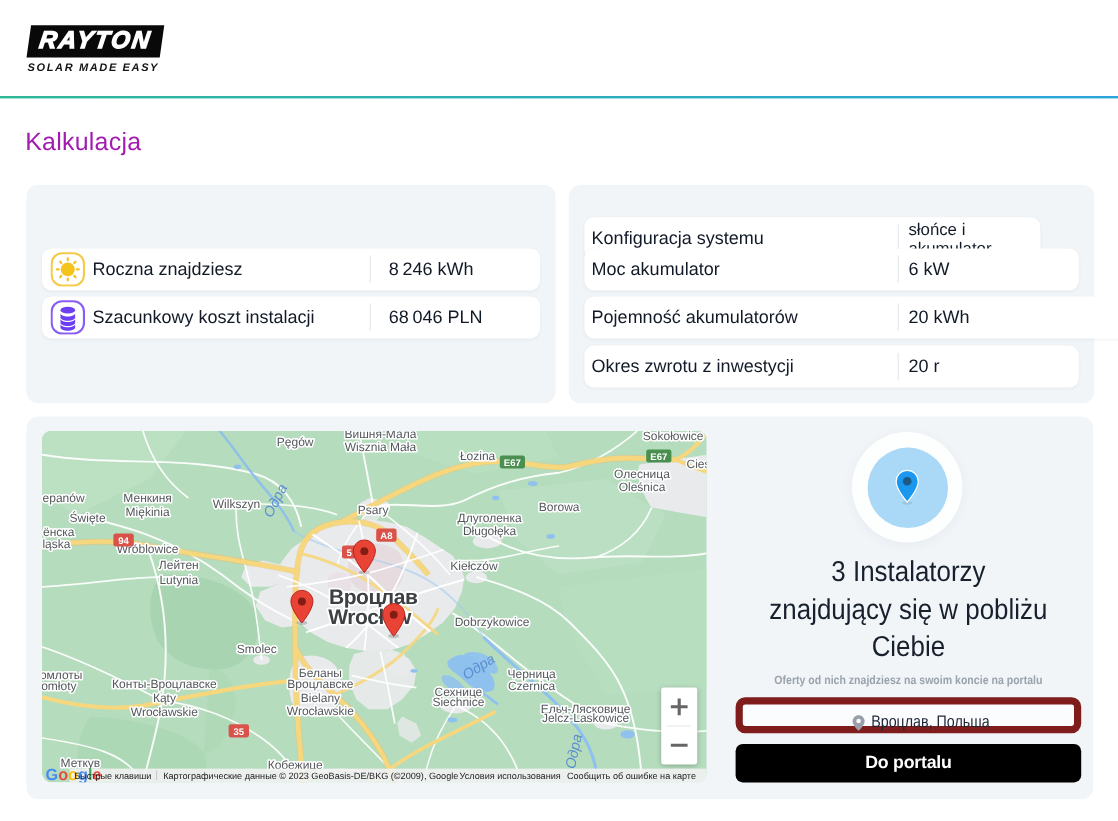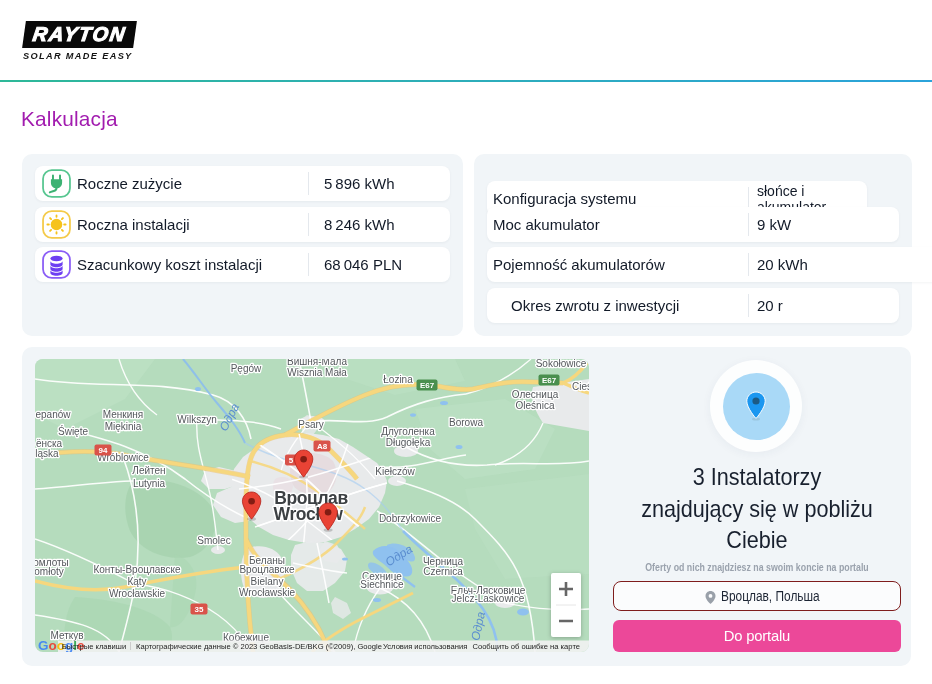--- a/index.html
+++ b/index.html
@@ -22,55 +22,44 @@
 .row .lb{font-size:15px;color:#121a28;margin-left:6px}
 .row .dv{position:absolute;top:6px;bottom:6px;width:1px;background:#e4e8ed}
 .row .vl{position:absolute;font-size:15px;font-weight:500;color:#121a28}
 
 #map{position:absolute;left:13px;top:12px;width:554px;height:293px;border-radius:8px;overflow:hidden}
 
 .halo{position:absolute;left:688px;top:13px;width:92px;height:92px;border-radius:50%;background:#fdfefe;box-shadow:0 2px 10px rgba(40,60,90,.05)}
 .bluec{position:absolute;left:700.5px;top:25.5px;width:67px;height:67px;border-radius:50%;background:#a9d9f7;display:flex;align-items:center;justify-content:center}
 .h2{position:absolute;left:585px;top:114px;width:300px;text-align:center;font-size:24px;line-height:31.5px;color:#18202e;font-weight:400;transform:scaleX(.9);transform-origin:50% 50%}
 .note{position:absolute;left:585px;top:215px;width:300px;text-align:center;font-size:10px;font-weight:600;color:#9aa2ad;transform:scaleX(.88);transform-origin:50% 50%}
-.inputbx{position:absolute;left:591px;top:234px;width:288px;height:30px;background:#fbfcfd;border:1px solid #7f1d1d;border-radius:8px}
+.inputbx{position:absolute;left:591px;top:234px;width:288px;height:30px;background:#fbfcfd;border:6px solid #7f1d1d;border-radius:8px}
 .inputbx svg{position:absolute;left:90px;top:7.5px}
 .inputbx .tx{position:absolute;left:107px;top:5.5px;font-size:14px;color:#1d2534;transform:scaleX(.85);transform-origin:0 0;white-space:nowrap}
-.btn{position:absolute;left:591px;top:272.5px;width:288px;height:32px;background:#ec4899;border-radius:6px;color:#fff;font-size:14.8px;font-weight:normal;letter-spacing:-.2px;display:flex;align-items:center;justify-content:center}
+.btn{position:absolute;left:591px;top:272.5px;width:288px;height:32px;background:#000000;border-radius:6px;color:#fff;font-size:14.8px;font-weight:bold;letter-spacing:-.2px;display:flex;align-items:center;justify-content:center}
 </style>
 </head>
 <body>
 <div class="logo-box">
     <span>RAYTON</span>
   </div>
 <div class="logo-sub">SOLAR MADE EASY</div>
 <div class="topline"></div>
 <div class="title">Kalkulacja</div>
 
 <div class="card" id="card-l">
-  <div class="row" style="left:13px;top:12px;width:415px">
-    <svg class="ic" viewBox="0 0 28 28">
-        <rect x="1" y="1" width="26" height="26" rx="8.5" fill="none" stroke="#57c690" stroke-width="1.7"></rect>
-        <path d="M10.6 6.2v4.2M17.4 6.2v4.2" stroke="#3db273" stroke-width="1.9" stroke-linecap="round" fill="none"></path>
-        <path d="M8.6 10h10.8v3.2c0 3-2.4 5.4-5.4 5.4s-5.4-2.4-5.4-5.4z" fill="#3db273"></path>
-        <path d="M14 18.4c0 1.6-.6 2.2-2 2.6-1.6.5-3.4.7-4.4 1.5" stroke="#3db273" stroke-width="2" fill="none" stroke-linecap="round"></path>
-      </svg>
-    <div class="lb">Roczne zużycie</div>
-    <div class="dv" style="left:273px"></div>
-    <div class="vl" style="left:289px">5 896 kWh</div>
-  </div>
   <div class="row" style="left:13px;top:52.7px;width:415px">
     <svg class="ic" viewBox="0 0 28 28">
         <rect x="1" y="1" width="26" height="26" rx="8.5" fill="none" stroke="#f4ca49" stroke-width="1.7"></rect>
         <circle cx="14" cy="14" r="5.6" fill="#f6c31c"></circle>
         <g stroke="#f6c31c" stroke-width="1.8" stroke-linecap="round">
           <path d="M14 5.2v1.4M14 21.4v1.4M5.2 14h1.4M21.4 14h1.4M7.8 7.8l1 1M19.2 19.2l1 1M20.2 7.8l-1 1M8.8 19.2l-1 1"></path>
         </g>
       </svg>
-    <div class="lb">Roczna instalacji</div>
+    <div class="lb">Roczna znajdziesz</div>
     <div class="dv" style="left:273px"></div>
     <div class="vl" style="left:289px">8 246 kWh</div>
   </div>
   <div class="row" style="left:13px;top:93.4px;width:415px">
     <svg class="ic" viewBox="0 0 28 28">
         <rect x="1" y="1" width="26" height="26" rx="8.5" fill="none" stroke="#8a5cf6" stroke-width="1.7"></rect>
         <g fill="#6d3ff2">
           <ellipse cx="14" cy="8.2" rx="5.9" ry="2.7"></ellipse>
           <path d="M8.1 10.7c0 1.45 2.64 2.62 5.9 2.62s5.9-1.17 5.9-2.62v3.3c0 1.45-2.64 2.62-5.9 2.62s-5.9-1.17-5.9-2.62z"></path>
           <path d="M8.1 15c0 1.45 2.64 2.62 5.9 2.62s5.9-1.17 5.9-2.62v3.3c0 1.45-2.64 2.62-5.9 2.62s-5.9-1.17-5.9-2.62z"></path>
@@ -85,29 +74,29 @@
 
 <div class="card" id="card-r">
   <div class="row" style="left:13px;top:27px;width:380px">
     <div class="lb" style="margin-left:6px">Konfiguracja systemu</div>
     <div class="dv" style="left:261px"></div>
     <div class="vl" style="left:270px;font-size:14px">słońce i akumulator</div>
   </div>
   <div class="row" style="left:13px;top:52.7px;width:412px">
     <div class="lb" style="margin-left:6px">Moc akumulator</div>
     <div class="dv" style="left:261px"></div>
-    <div class="vl" style="left:270px">9 kW</div>
+    <div class="vl" style="left:270px">6 kW</div>
   </div>
   <div class="row" style="left:13px;top:93.4px;width:465px">
     <div class="lb" style="margin-left:6px">Pojemność akumulatorów</div>
     <div class="dv" style="left:261px"></div>
     <div class="vl" style="left:270px">20 kWh</div>
   </div>
   <div class="row" style="left:13px;top:134.1px;width:412px">
-    <div class="lb" style="margin-left:24px">Okres zwrotu z inwestycji</div>
+    <div class="lb" style="margin-left:6px">Okres zwrotu z inwestycji</div>
     <div class="dv" style="left:261px"></div>
     <div class="vl" style="left:270px">20 r</div>
   </div>
 </div>
 
 <div class="card" id="card-b">
   <div id="map">
       <svg width="554" height="293" viewBox="0 0 554 293" style="display:block">
 <rect width="554" height="293" fill="#b5dcbd"></rect>
         <defs>

